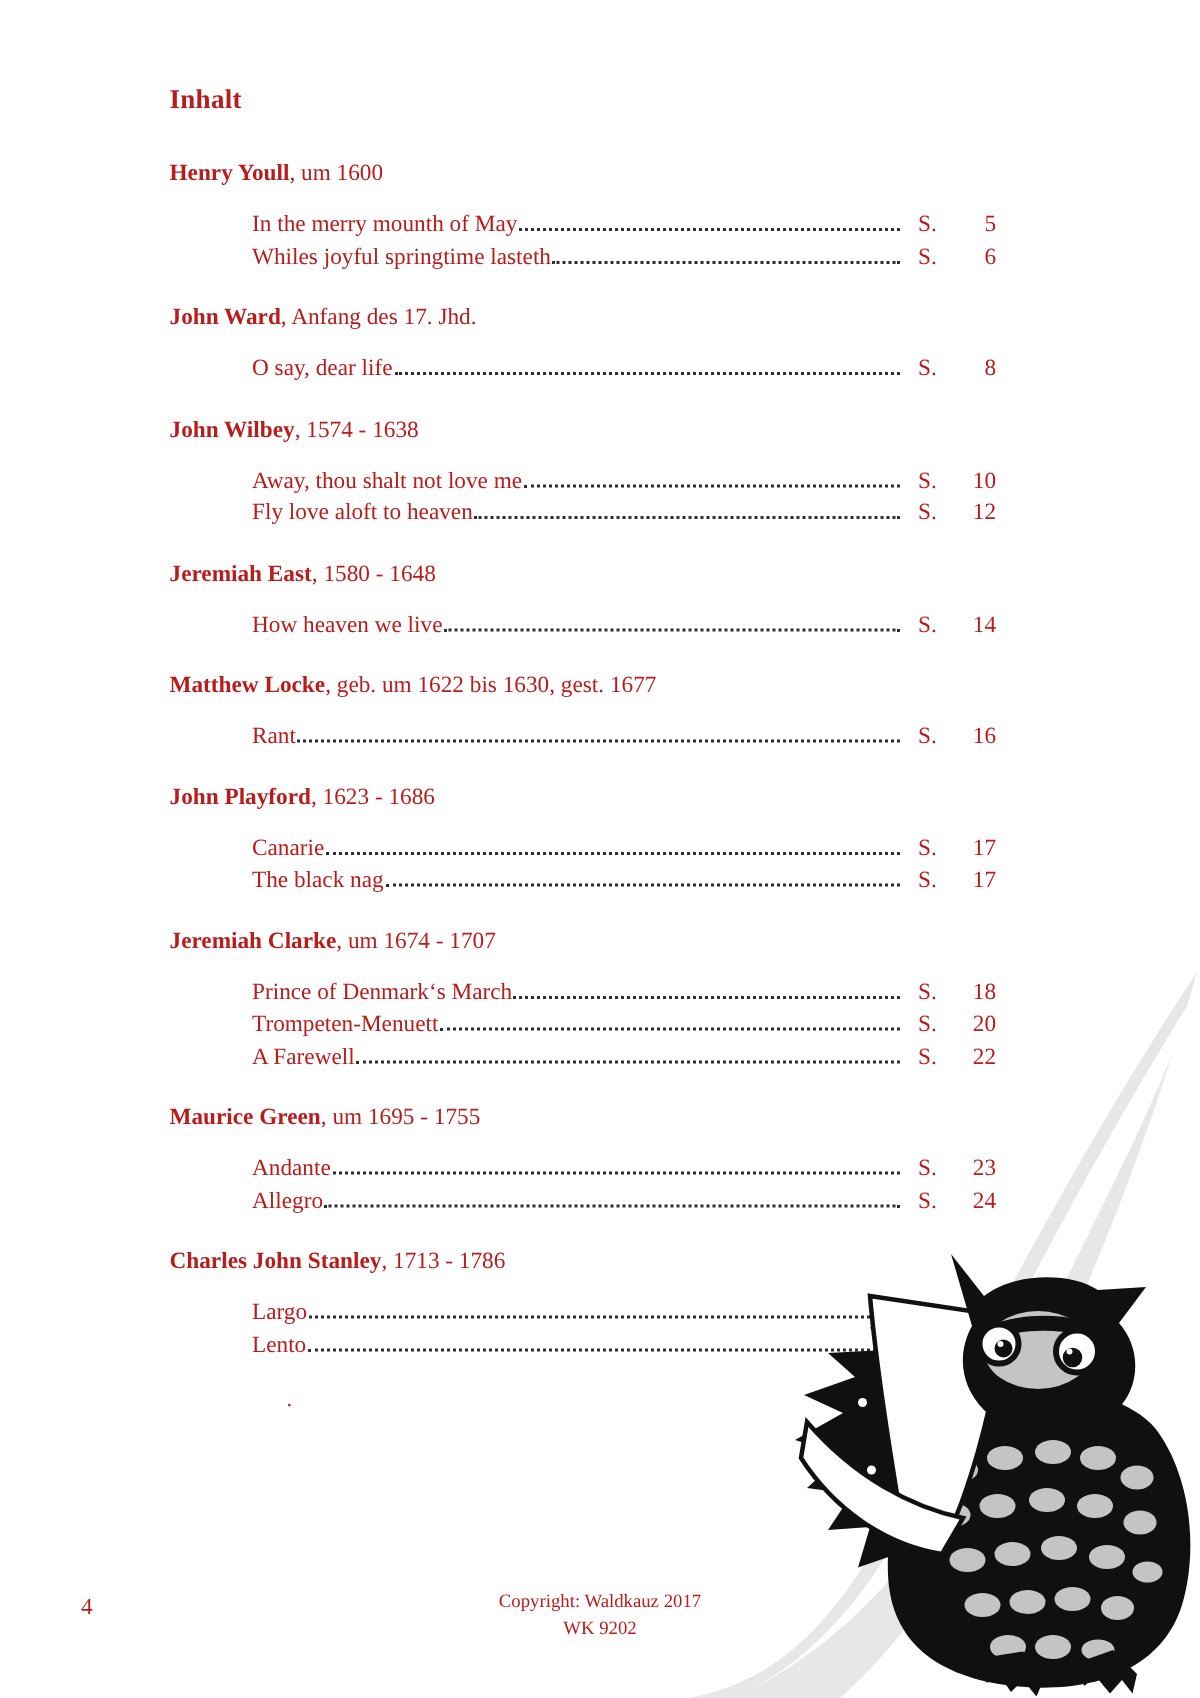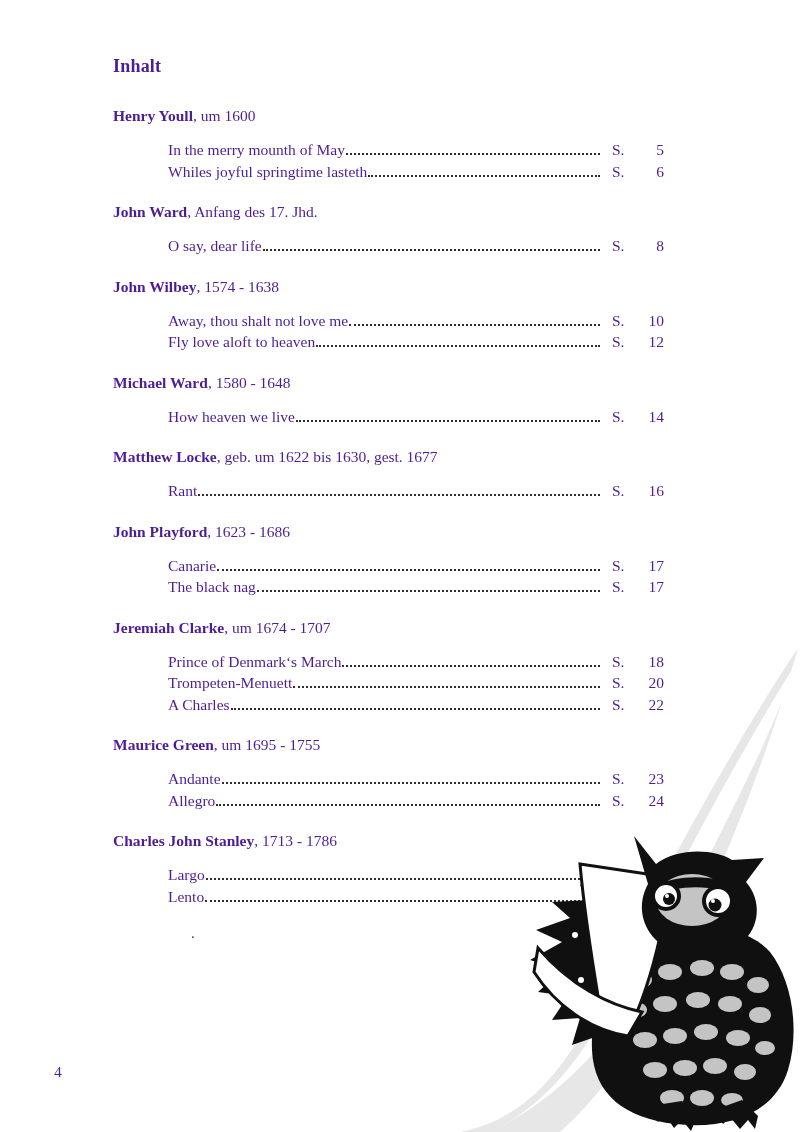--- a/index.html
+++ b/index.html
@@ -4,21 +4,21 @@
 <style>
   * { box-sizing: border-box; margin: 0; padding: 0; }
   html, body { background: #888; }
   .page {
     position: relative;
     width: 800px; height: 1132px;
     margin: 0 auto;
     background: #ffffff;
     overflow: hidden;
     font-family: "Liberation Serif", "DejaVu Serif", serif;
-    color: #4c1d95;
+    color: #b91c1c;
   }
   .content {
     position: absolute;
     left: 113px; top: 56px;
     width: 551px;
   }
   h1.title {
     font-size: 18px;
     font-weight: bold;
     letter-spacing: 0.2px;
@@ -129,21 +129,21 @@
   <div class="entry-row">
     <span class="etitle">Fly love aloft to heaven</span>
     <span class="leader"></span>
     <span class="scol">S.</span>
     <span class="pcol">12</span>
   </div>
 </div>
   </section>
 
   <section class="toc-section">
-    <h2 class="composer"><span class="name">Michael Ward</span><span class="dates">, 1580 - 1648</span></h2>
+    <h2 class="composer"><span class="name">Jeremiah East</span><span class="dates">, 1580 - 1648</span></h2>
     <div class="entries">
   <div class="entry-row">
     <span class="etitle">How heaven we live</span>
     <span class="leader"></span>
     <span class="scol">S.</span>
     <span class="pcol">14</span>
   </div>
 </div>
   </section>
 
@@ -189,21 +189,21 @@
   </div>
 
   <div class="entry-row">
     <span class="etitle">Trompeten-Menuett</span>
     <span class="leader"></span>
     <span class="scol">S.</span>
     <span class="pcol">20</span>
   </div>
 
   <div class="entry-row">
-    <span class="etitle">A Charles</span>
+    <span class="etitle">A Farewell</span>
     <span class="leader"></span>
     <span class="scol">S.</span>
     <span class="pcol">22</span>
   </div>
 </div>
   </section>
 
   <section class="toc-section">
     <h2 class="composer"><span class="name">Maurice Green</span><span class="dates">, um 1695 - 1755</span></h2>
     <div class="entries">
@@ -305,14 +305,18 @@
       <circle cx="226" cy="296" r="13" fill="#ffffff" stroke="#101010" stroke-width="4"></circle>
       <circle cx="229" cy="299" r="6" fill="#101010"></circle>
       <circle cx="227" cy="296" r="2" fill="#ffffff"></circle>
       <circle cx="278" cy="301" r="14" fill="#ffffff" stroke="#101010" stroke-width="4"></circle>
       <circle cx="275" cy="305" r="6.5" fill="#101010"></circle>
       <circle cx="273" cy="301" r="2" fill="#ffffff"></circle>
     </g>
   </svg>
 
   <span class="footer-pagenum">4</span>
+  <div class="footer-center">
+    <div>Copyright: Waldkauz 2017</div>
+    <div>WK 9202</div>
+  </div>
 
 </div>
 
 </body></html>

